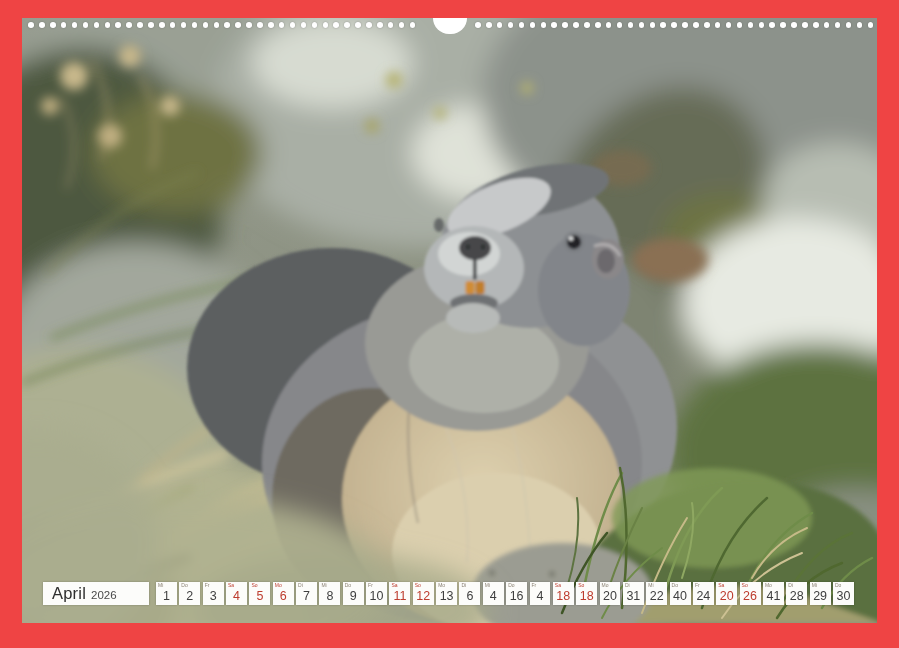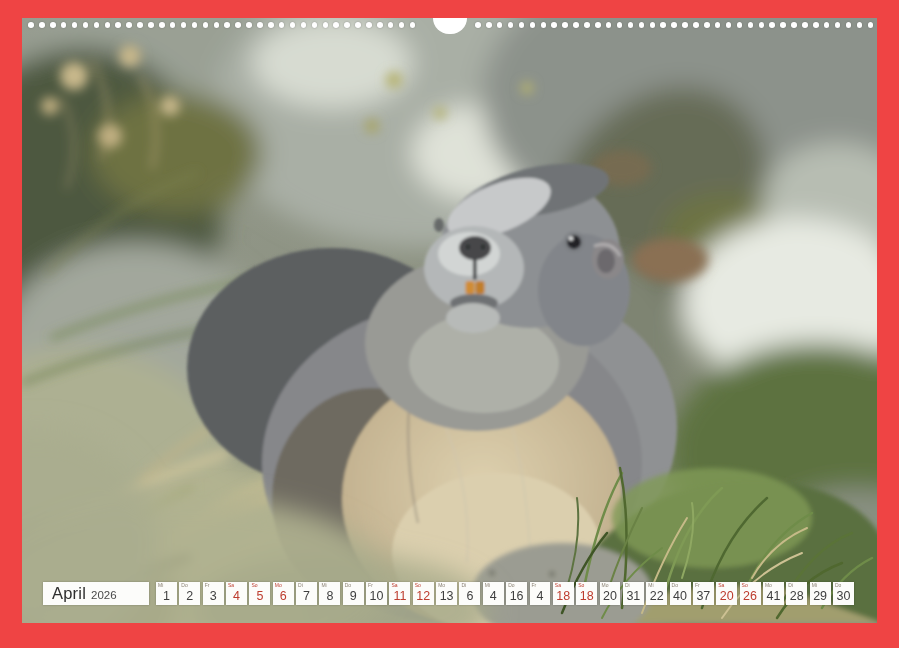--- a/index.html
+++ b/index.html
@@ -352,21 +352,21 @@
         <div class="day-cell">
           <span class="dow">Mi</span>
           <span class="num">22</span>
         </div>
         <div class="day-cell">
           <span class="dow">Do</span>
           <span class="num">40</span>
         </div>
         <div class="day-cell">
           <span class="dow">Fr</span>
-          <span class="num">37</span>
+          <span class="num">24</span>
         </div>
         <div class="day-cell red">
           <span class="dow">Sa</span>
           <span class="num">20</span>
         </div>
         <div class="day-cell red">
           <span class="dow">So</span>
           <span class="num">26</span>
         </div>
         <div class="day-cell">

